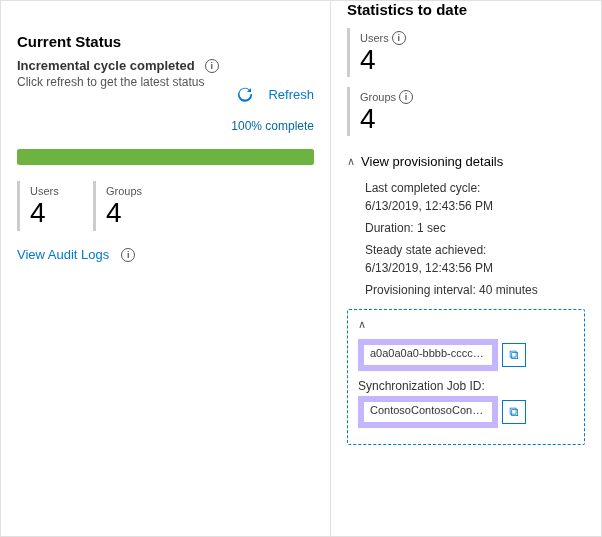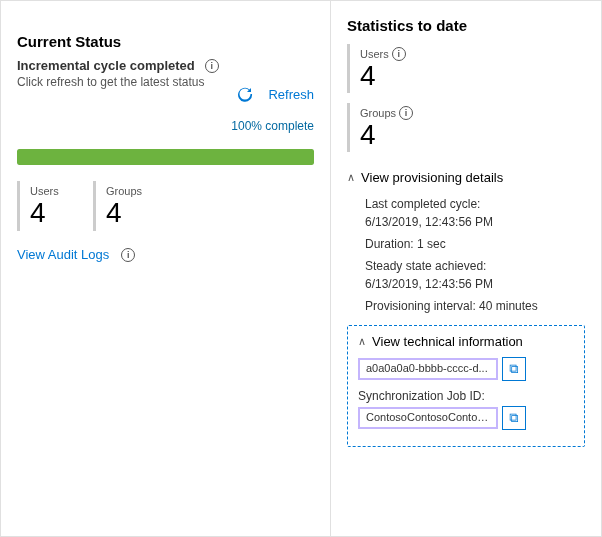--- a/index.html
+++ b/index.html
@@ -19,21 +19,21 @@
       border: 1px solid #e0e0e0;
     }
     .left-panel {
       width: 330px;
       border-right: 1px solid #e0e0e0;
       padding: 32px 16px 16px 16px;
       flex-shrink: 0;
     }
     .right-panel {
       flex: 1;
-      padding: 16px 16px 16px 16px;
+      padding: 0 16px 16px 16px;
       overflow-y: auto;
     }
     .section-title {
       font-size: 15px;
       font-weight: 600;
       margin-bottom: 8px;
       color: #000;
     }
     .subsection-label {
       font-weight: 600;
@@ -216,26 +216,26 @@
       margin-bottom: 3px;
     }
     .copy-row {
       display: flex;
       align-items: center;
       gap: 4px;
       margin-bottom: 8px;
     }
     .copy-input {
       font-size: 11px;
-      border: 2px solid #c4b5fd;
+      border: 6px solid #c4b5fd;
       padding: 2px 6px;
       background: #fff;
       color: #333;
       width: 140px;
-      height: 22px;
+      height: 32px;
       overflow: hidden;
       white-space: nowrap;
       text-overflow: ellipsis;
     }
     .copy-button {
       width: 24px;
       height: 24px;
       border: 1px solid #0078d4;
       background: #fff;
       cursor: pointer;
@@ -327,21 +327,20 @@
           <span>Steady state achieved:</span><br>
           <span>6/13/2019, 12:43:56 PM</span>
         </div>
         <div class="detail-row">Provisioning interval: 40 minutes</div>
       </div>
     </div>
 
     <div class="tech-section">
       <div class="tech-header">
         <span class="chevron-icon">∧</span>
-        <span>View technical information</span>
       </div>
       <div class="tech-content">
         <div class="copy-row">
           <div class="copy-input">a0a0a0a0-bbbb-cccc-d...</div>
           <button class="copy-button">
             <span>⧉</span>
           </button>
         </div>
         <div class="tech-label">Synchronization Job ID:</div>
         <div class="copy-row">

